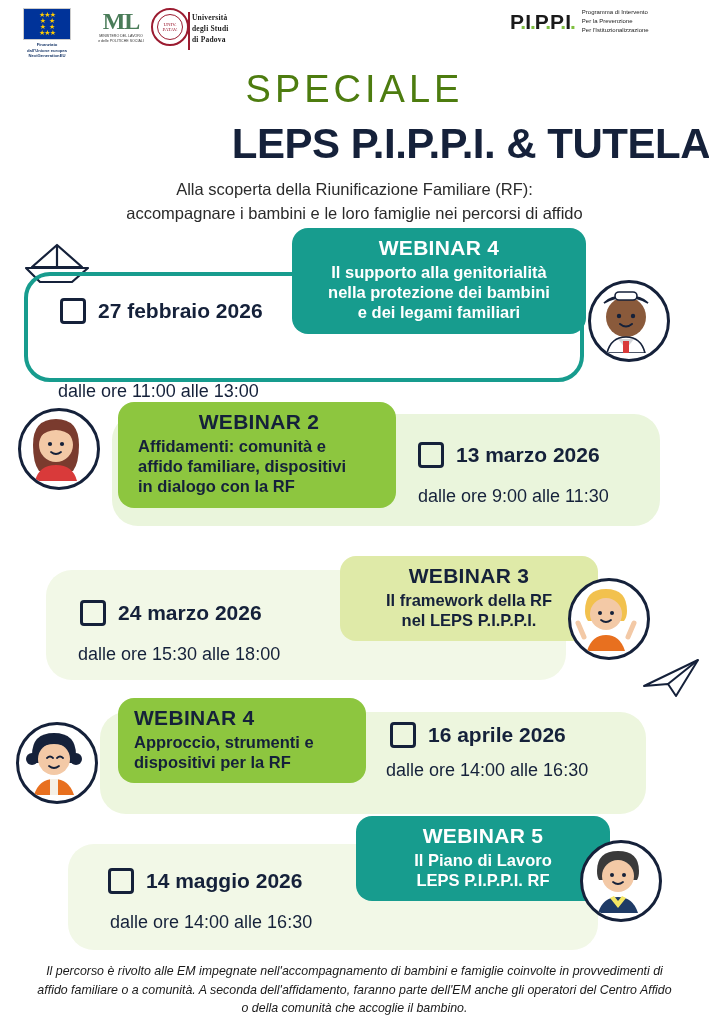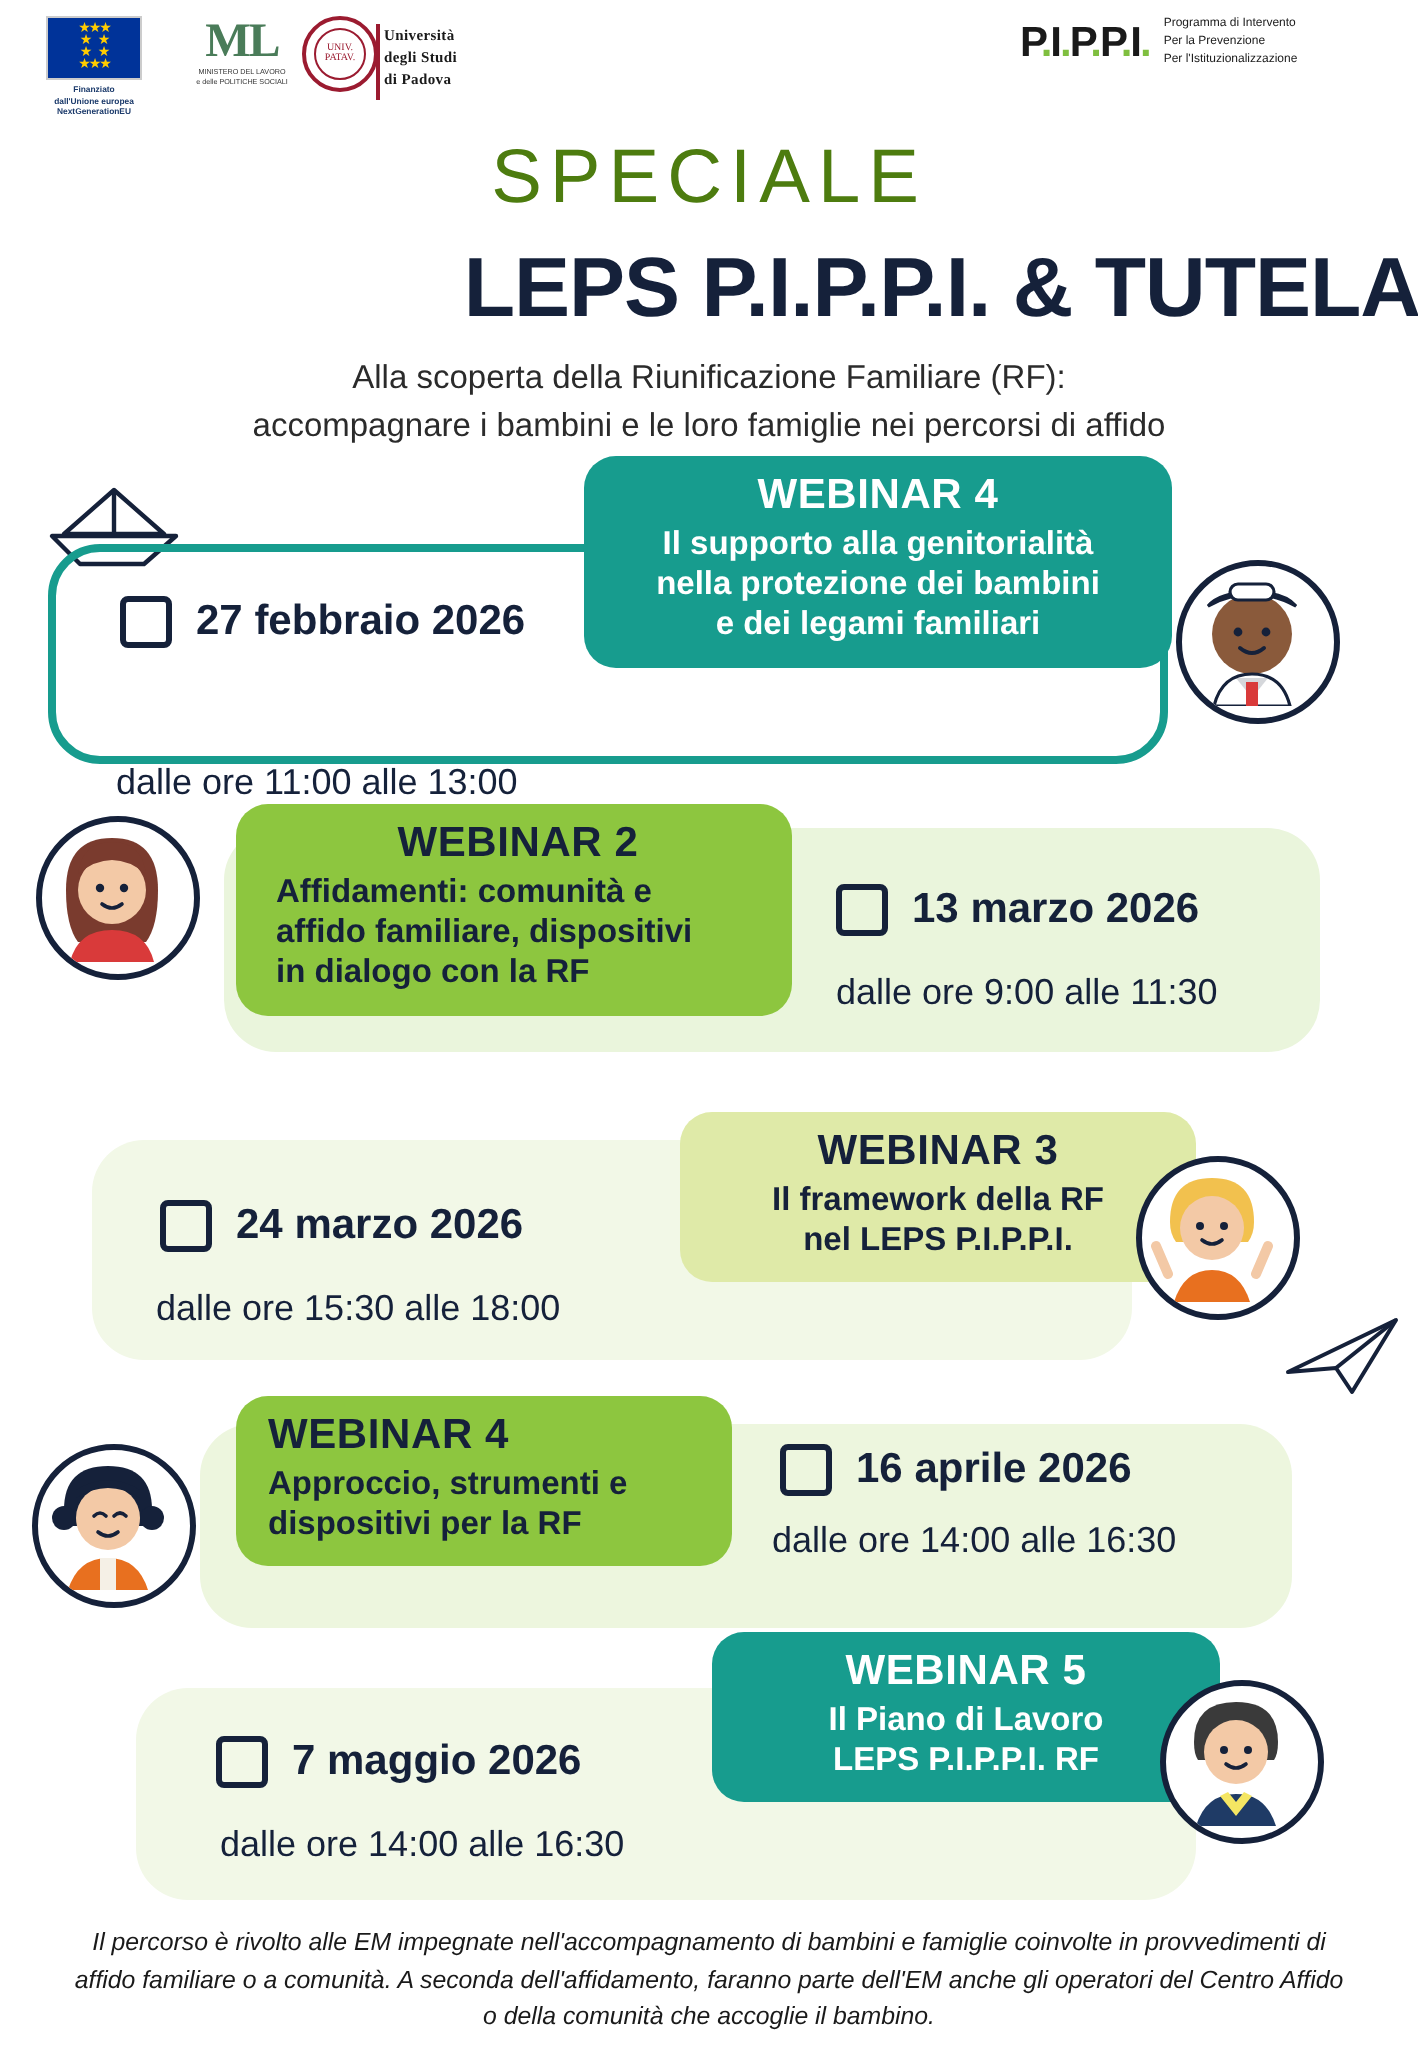--- a/index.html
+++ b/index.html
@@ -441,21 +441,21 @@
         <path d="M15 70 q5 -16 20 -16 q15 0 20 16z" fill="#e8701f"></path>
         <rect x="31" y="54" width="8" height="16" fill="#f5f0e6"></rect>
       </svg>
     </div>
   </div>
 
   <div class="session">
     <div class="date-card fill-white" style="left:68px; top:844px; width:530px; height:106px;"></div>
     <div class="date-row" style="left:108px; top:868px;">
       <div class="checkbox"></div>
-      <div class="date-text">7 maggio 2026</div>
+      <div class="date-text">14 maggio 2026</div>
     </div>
     <div class="time-text" style="left:110px; top:912px;">dalle ore 14:00 alle 16:30</div>
 
     <div class="webinar-box w-teal2" style="left:356px; top:816px; width:254px;">
       <div class="wtitle">WEBINAR 5</div>
       <div class="wdesc">
         Il Piano di Lavoro<br>LEPS P.I.P.P.I. RF
       </div>
     </div>
 

